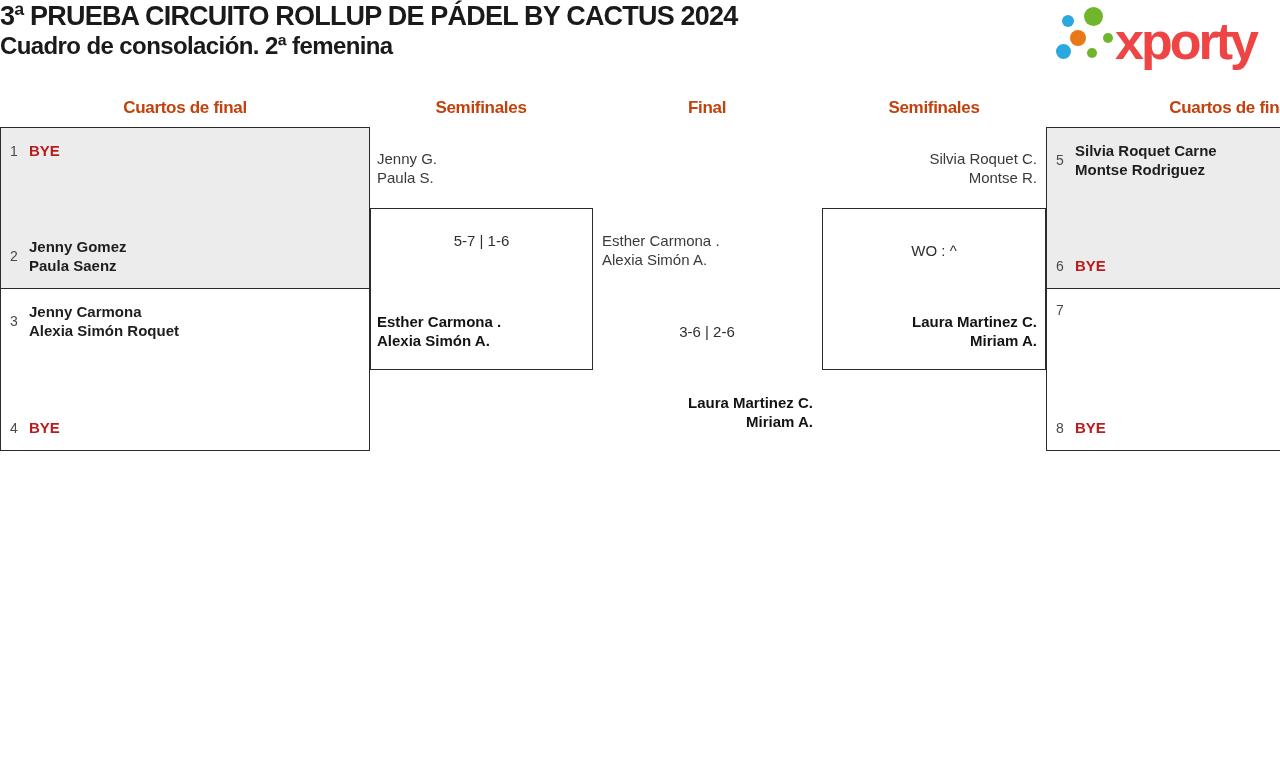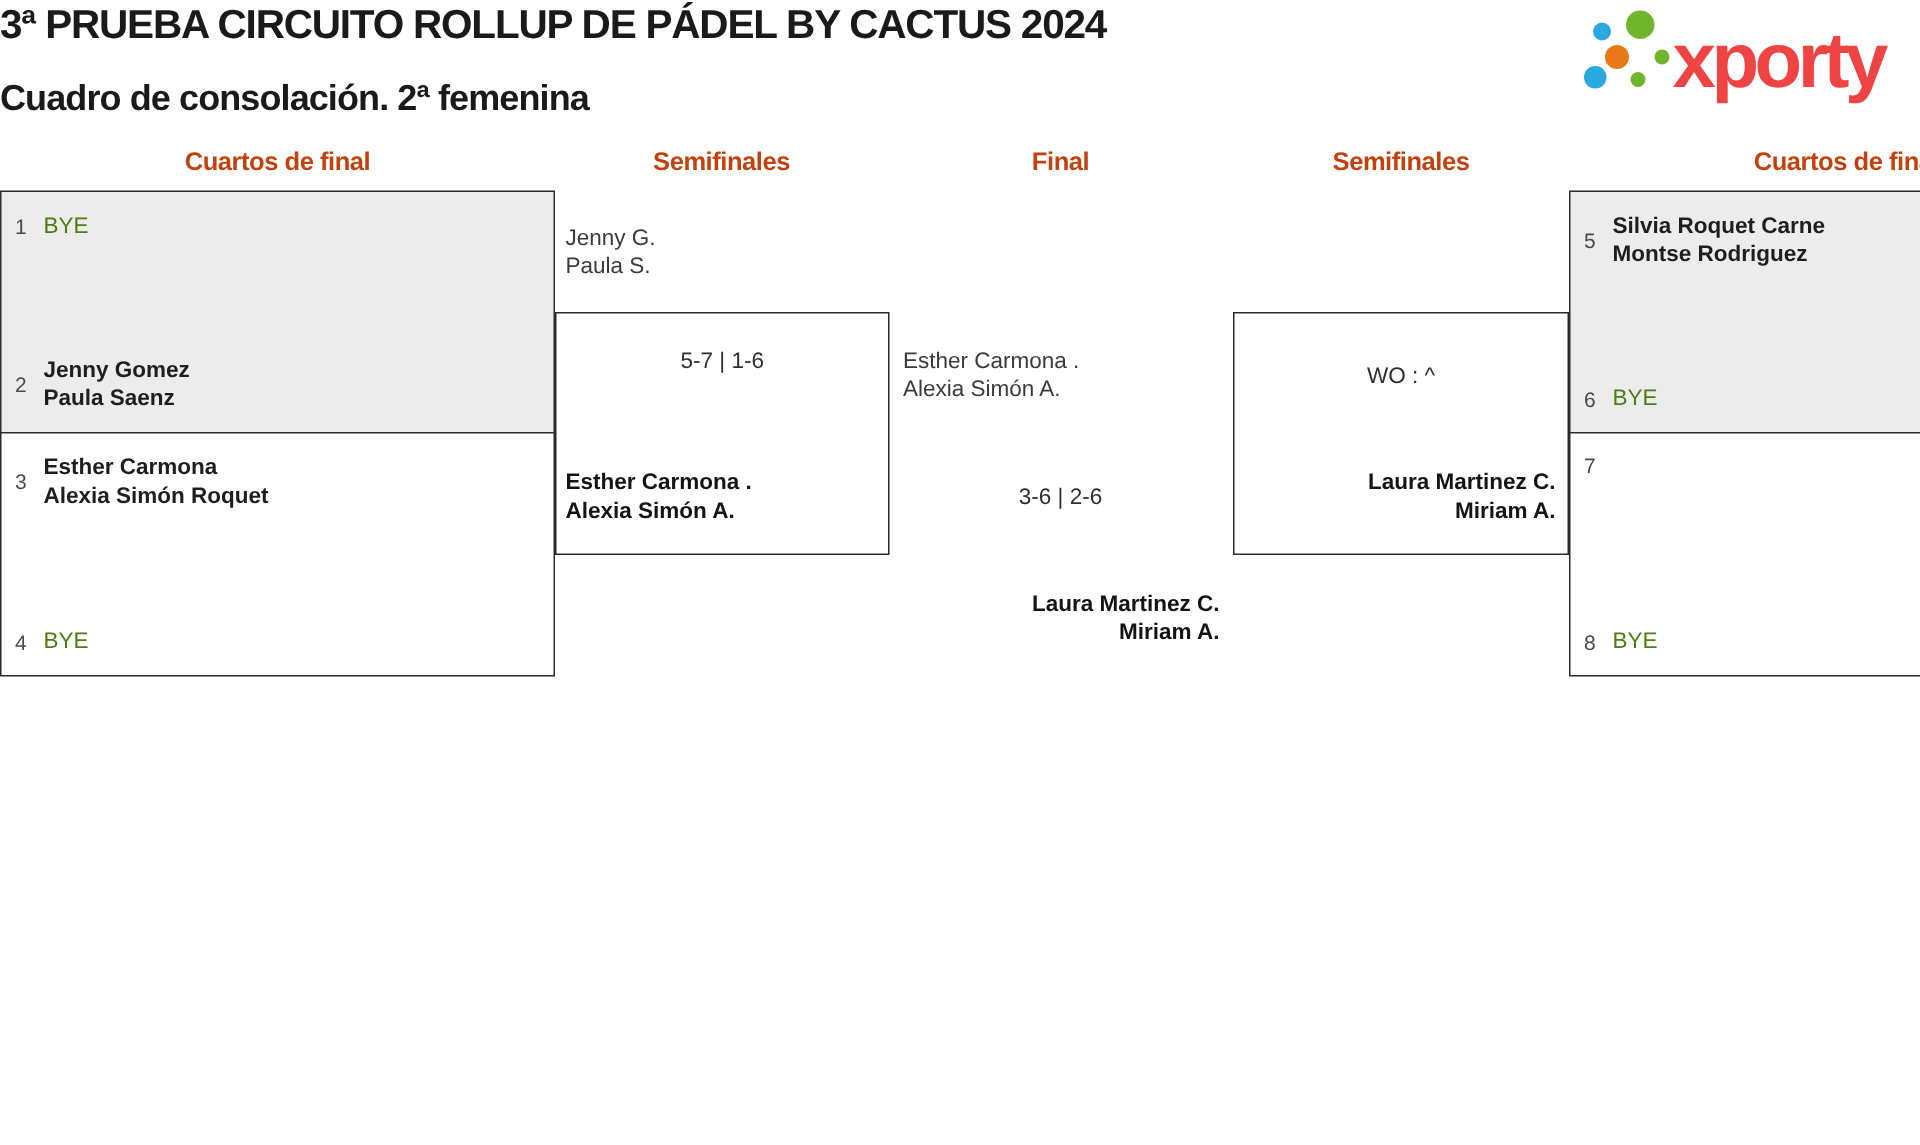--- a/index.html
+++ b/index.html
@@ -2,41 +2,41 @@
 <html><head>
 <meta charset="utf-8">
 <style>
   * { margin:0; padding:0; box-sizing:border-box; }
   html,body { background:#fff; }
   body { font-family:"Liberation Sans", sans-serif; }
   .page { position:relative; width:1280px; height:763px; background:#ffffff; overflow:hidden;padding-left:40px; }
 
   
   .title    { position:absolute; left:0; top:1px;  font-size:27px; font-weight:bold; letter-spacing:-0.8px; color:#1a1a1a; white-space:nowrap; }
-  .subtitle { position:absolute; left:0; top:52px; font-size:24px; font-weight:bold; letter-spacing:-0.6px; color:#1a1a1a; white-space:nowrap; }
+  .subtitle { position:absolute; left:0; top:32px; font-size:24px; font-weight:bold; letter-spacing:-0.6px; color:#1a1a1a; white-space:nowrap; }
 
   
   .round-header { position:absolute; top:98px; transform:translateX(-50%); font-size:17px; font-weight:bold; letter-spacing:-0.3px; color:#c2410c; white-space:nowrap; }
   .rh1{left:185px} .rh2{left:481px} .rh3{left:707px} .rh4{left:934px} .rh5{left:1231px}
 
   
   .box { position:absolute; border:1.5px solid #2b2b2b; background:#fff; }
   .qf  { display:flex; flex-direction:column; justify-content:space-between; padding:13px 8px; }
   .qf-l1 { left:0px;    top:127px; width:370px; height:162px; background:#ececec; }
   .qf-l2 { left:0px;    top:288px; width:370px; height:163px; }
   .sf-l  { left:370px;  top:208px; width:223px; height:162px; }
   .sf-r  { left:822px;  top:208px; width:224px; height:162px; }
   .qf-r1 { left:1046px; top:127px; width:370px; height:162px; background:#ececec; }
   .qf-r2 { left:1046px; top:288px; width:370px; height:163px; }
 
   .slot  { display:flex; align-items:center; gap:3px; }
   .seed  { width:17px; flex:none; font-size:14px; color:#4a4a4a; padding-left:1px; }
   .names { font-size:15px; font-weight:bold; line-height:19px; color:#1e1e1e; white-space:nowrap; }
   .names span { display:block; }
-  .bye   { font-weight:normal; color:#4d7c0f; }
+  .bye   { font-weight:bold; color:#b91c1c; }
 
   
   .txt { position:absolute; font-size:15px; line-height:19px; color:#3a3a3a; white-space:nowrap; }
   .txt span { display:block; }
   .winner { font-weight:bold; color:#141414; }
   .score  { position:absolute; font-size:15px; color:#2e2e2e; text-align:center; white-space:nowrap; }
 
   .sfl-t1    { left:377px; top:149px; }
   .sfl-score { left:371px; top:232px; width:221px; }
   .sfl-t2    { left:377px; top:312px; }
@@ -95,21 +95,21 @@
         <span>Jenny Gomez</span>
         <span>Paula Saenz</span>
       </div>
     </div>
   </div>
 
   <div class="box qf qf-l2">
     <div class="slot">
       <span class="seed">3</span>
       <div class="names">
-        <span>Esther Carmona</span>
+        <span>Jenny Carmona</span>
         <span>Alexia Simón Roquet</span>
       </div>
     </div>
     <div class="slot">
       <span class="seed">4</span>
       <span class="names bye">BYE</span>
     </div>
   </div>
 
   <div class="txt sfl-t1">
@@ -126,20 +126,24 @@
   <div class="txt fin-t1">
     <span>Esther Carmona .</span>
     <span>Alexia Simón A.</span>
   </div>
   <div class="score fin-score">3-6 | 2-6</div>
   <div class="txt winner fin-t2">
     <span>Laura Martinez C.</span>
     <span>Miriam A.</span>
   </div>
 
+  <div class="txt sfr-t1">
+    <span>Silvia Roquet C.</span>
+    <span>Montse R.</span>
+  </div>
   <div class="box sf-r"></div>
   <div class="score sfr-score">WO : ^</div>
   <div class="txt winner sfr-t2">
     <span>Laura Martinez C.</span>
     <span>Miriam A.</span>
   </div>
 
   <div class="box qf qf-r1">
     <div class="slot">
       <span class="seed">5</span>

